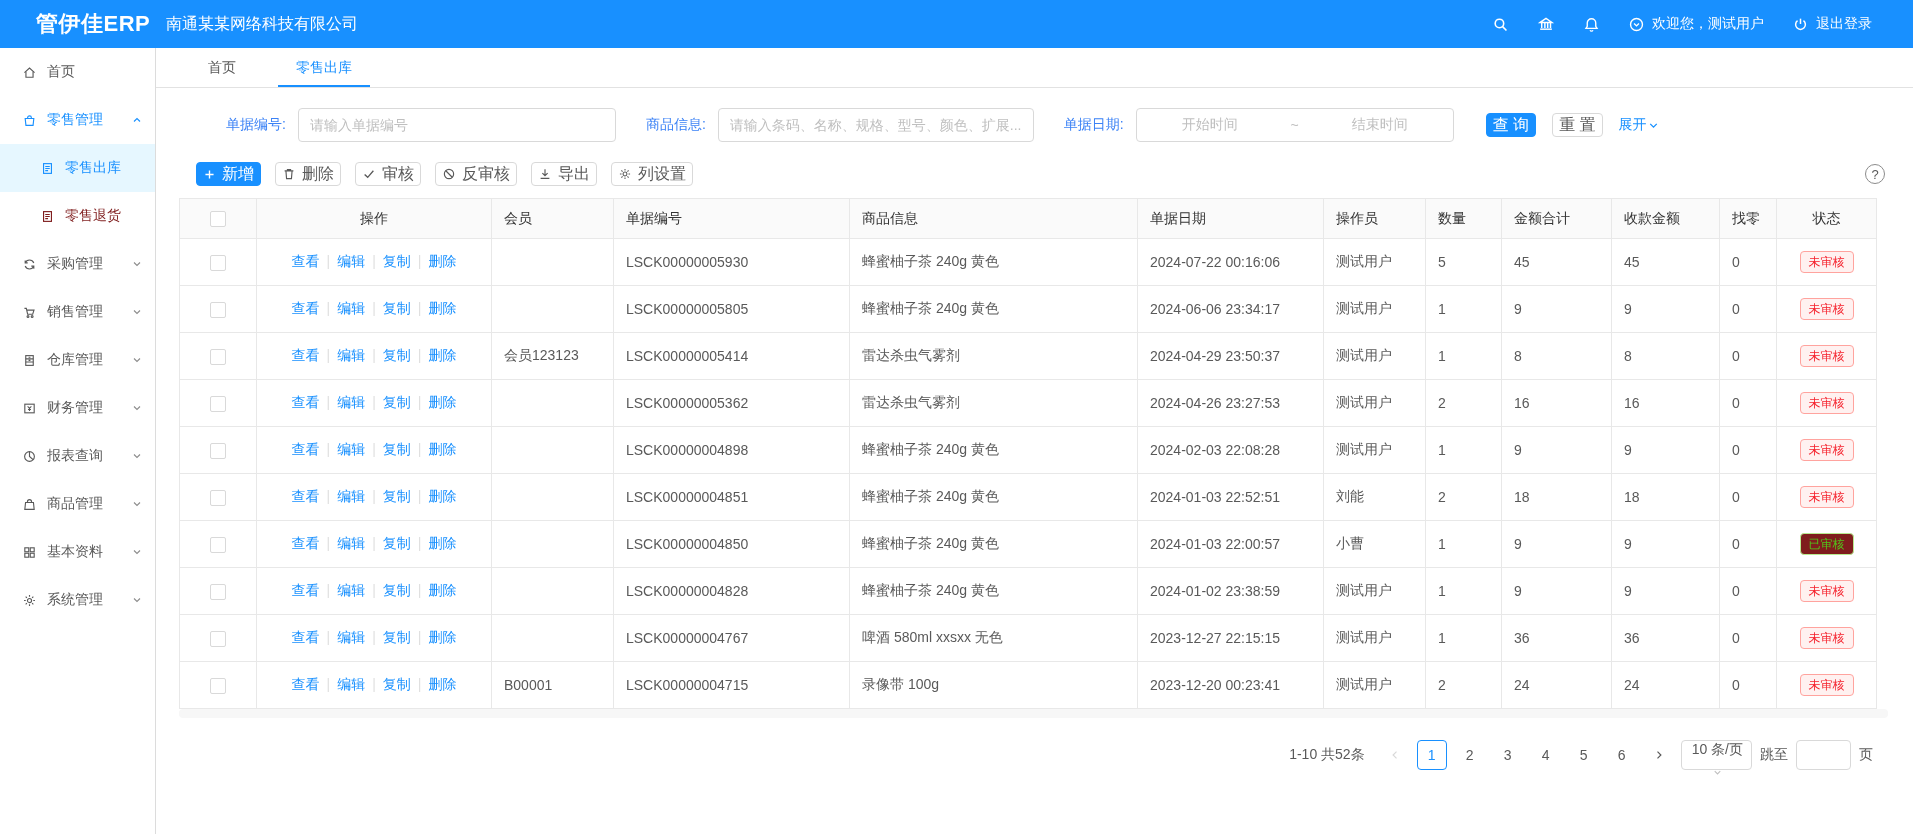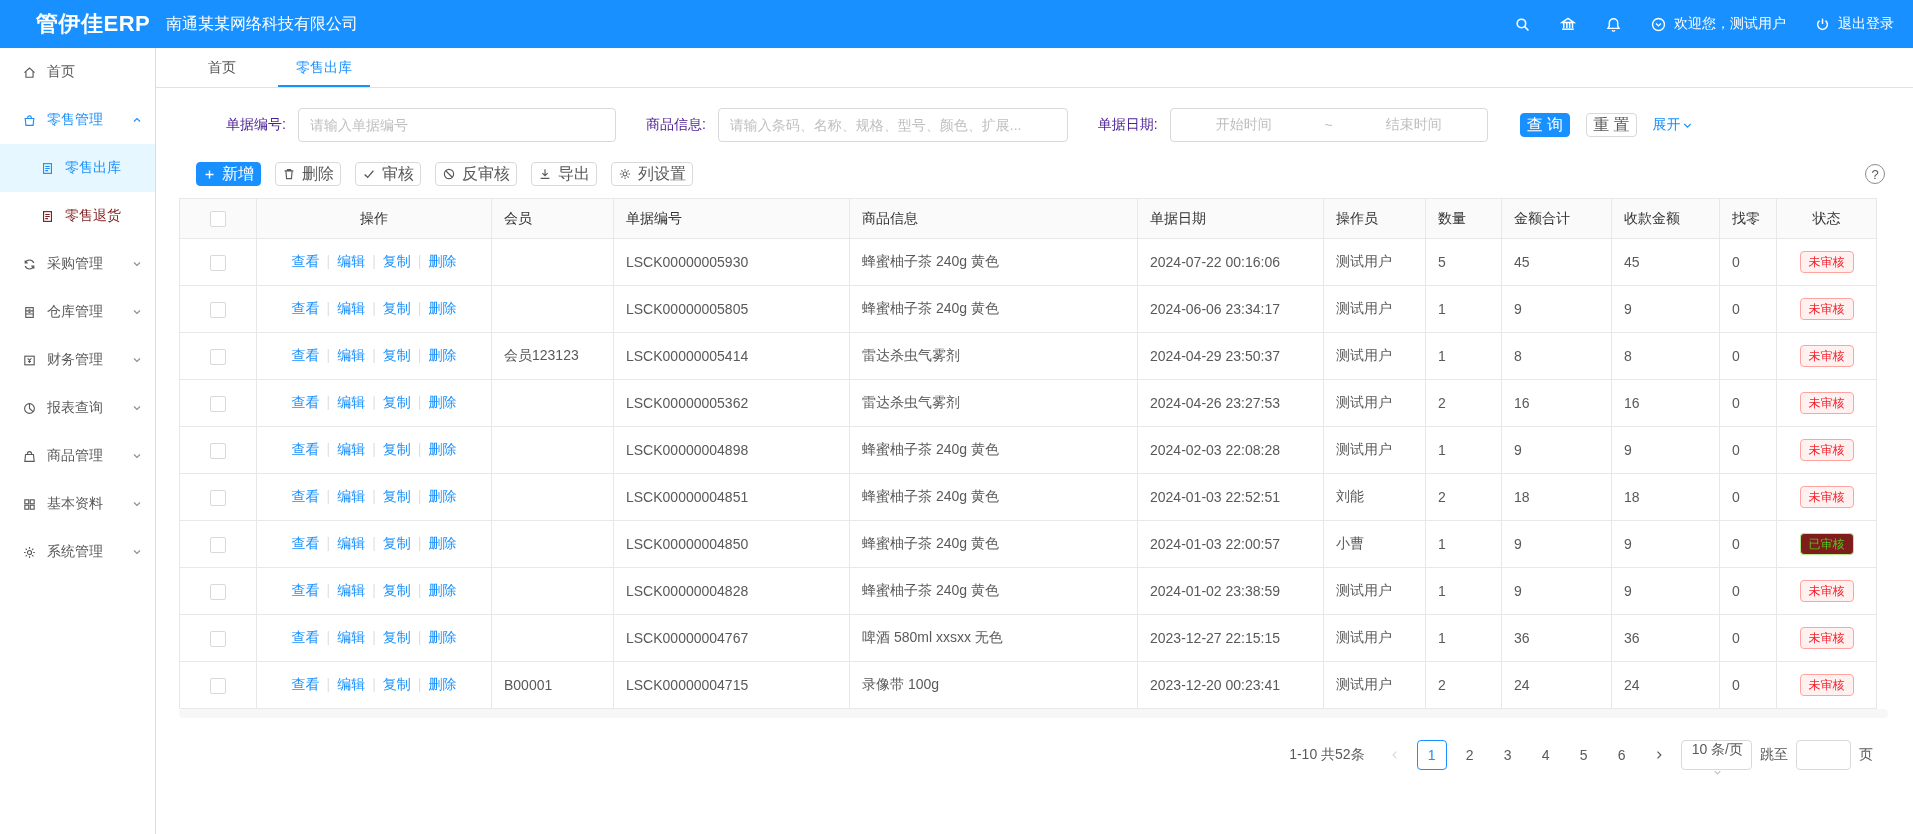--- a/index.html
+++ b/index.html
@@ -3,21 +3,21 @@
 <meta charset="utf-8">
 <style>
   * { margin:0; padding:0; box-sizing:border-box; }
   html,body { width:1913px; height:834px; overflow:hidden; background:#fff;
     font-family:"Liberation Sans","DejaVu Sans",sans-serif; font-size:14px; color:#595959; }
 
   
   .topbar { height:48px; background:#1890ff; display:flex; align-items:center; color:#fff; }
   .logo { padding-left:36px; width:160px; font-size:22px; font-weight:bold; letter-spacing:.5px; white-space:nowrap; }
   .company { font-size:16px; margin-left:6px; }
-  .top-right { margin-left:auto; display:flex; align-items:center; gap:28px; padding-right:19px; }
+  .top-right { margin-left:auto; display:flex; align-items:center; gap:28px; padding-right:41px; }
   .top-ic { display:flex; align-items:center; gap:7px; cursor:pointer; white-space:nowrap; }
   .top-ic svg { display:block; }
 
   
   .frame { display:flex; height:786px; }
   .sidebar { width:156px; background:#fff; border-right:1px solid #dcdcdc; flex-shrink:0; }
   .main { flex:1; display:flex; flex-direction:column; background:#fff; min-width:0; }
 
   
   .menu-item { height:48px; display:flex; align-items:center; padding:0 12px 0 22px; gap:10px;
@@ -32,26 +32,26 @@
   .menu-ic { display:flex; }
 
   
   .tabbar { height:40px; border-bottom:1px solid #e2e2e2; display:flex; align-items:stretch; padding-left:34px; background:#fff; }
   .tab { padding:0 18px; display:flex; align-items:center; position:relative; color:#595959; cursor:pointer; margin-right:24px; }
   .tab.active { color:#1890ff; }
   .tab.active::after { content:""; position:absolute; left:0; right:0; bottom:0; height:2px; background:#1890ff; }
 
   
   .filters { display:flex; align-items:center; padding:20px 0 16px 70px; }
-  .f-label { color:#4c1d95; margin-right:12px; white-space:nowrap; }
+  .f-label { color:#3b82f6; margin-right:12px; white-space:nowrap; }
   .f-input { height:34px; border:1px solid #d9d9d9; border-radius:4px; padding:0 11px; font-size:14px;
     color:#595959; outline:none; font-family:inherit; }
   .f-input::placeholder { color:#bfbfbf; }
   .in-orderno { width:318px; margin-right:30px; }
-  .in-product { width:350px; margin-right:30px; }
+  .in-product { width:316px; margin-right:30px; }
   .daterange { width:318px; height:34px; border:1px solid #d9d9d9; border-radius:4px; display:flex;
     align-items:center; color:#bfbfbf; margin-right:32px; }
   .daterange .dr-ph { flex:1; text-align:center; }
   .daterange .dr-sep { width:24px; text-align:center; color:#bfbfbf; }
   .btn { height:24px; border-radius:4px; border:1px solid #d9d9d9; background:#fff; color:#595959;
     font-size:16px; padding:0 6px; cursor:pointer; display:inline-flex; align-items:center; gap:6px;
     font-family:inherit; white-space:nowrap; }
   .btn-primary { background:#1890ff; border-color:#1890ff; color:#fff; }
   .btn-search { margin-right:16px; }
   .expand-link { color:#1890ff; margin-left:16px; display:flex; align-items:center; gap:0; cursor:pointer; }
@@ -187,20 +187,35 @@
         <span class="mi-label">采购管理</span>
         <span class="chev">
           <svg width="12" height="12" viewBox="0 0 16 16" fill="none" stroke="currentColor" stroke-width="1.5">
             <path d="M4 6 L8 10 L12 6"></path>
           </svg>
         </span>
       </div>
       <div class="menu-item">
         <span class="menu-ic">
           <svg width="15" height="15" viewBox="0 0 16 16" fill="none" stroke="currentColor" stroke-width="1.2">
+            <path d="M2.6 3.6 H4.6 L6 9.8 H11.4 L12.8 5.4 H5"></path>
+            <circle cx="6.4" cy="12.2" r="1"></circle>
+            <circle cx="10.8" cy="12.2" r="1"></circle>
+          </svg>
+        </span>
+        <span class="mi-label">销售管理</span>
+        <span class="chev">
+          <svg width="12" height="12" viewBox="0 0 16 16" fill="none" stroke="currentColor" stroke-width="1.5">
+            <path d="M4 6 L8 10 L12 6"></path>
+          </svg>
+        </span>
+      </div>
+      <div class="menu-item">
+        <span class="menu-ic">
+          <svg width="15" height="15" viewBox="0 0 16 16" fill="none" stroke="currentColor" stroke-width="1.2">
             <rect x="4" y="2.8" width="8" height="10.4"></rect>
             <path d="M4 6.2 H12 M4 9.6 H12 M7 4.5 H9 M7 7.9 H9"></path>
           </svg>
         </span>
         <span class="mi-label">仓库管理</span>
         <span class="chev">
           <svg width="12" height="12" viewBox="0 0 16 16" fill="none" stroke="currentColor" stroke-width="1.5">
             <path d="M4 6 L8 10 L12 6"></path>
           </svg>
         </span>

